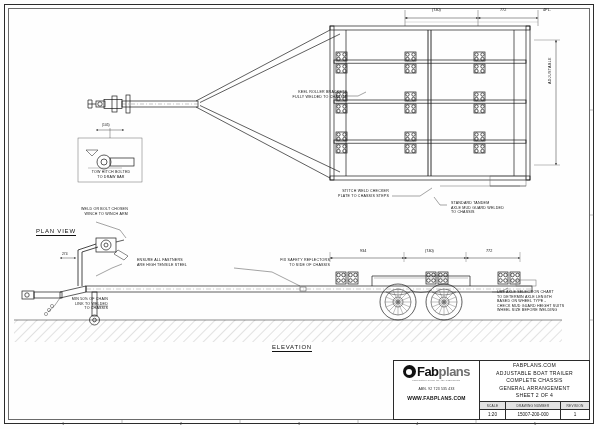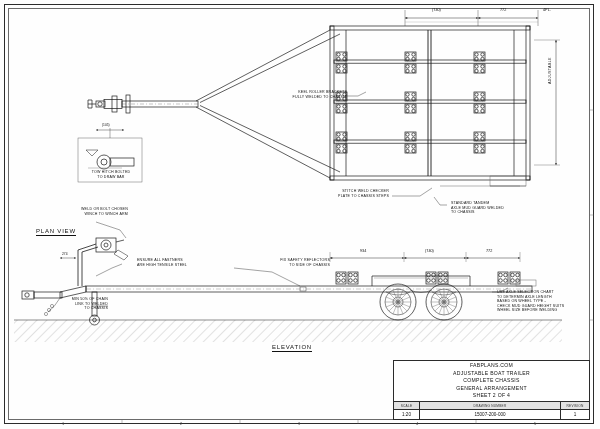--- a/index.html
+++ b/index.html
@@ -420,20 +420,29 @@
 
   <div class="vlabel" style="left:272px;top:344px;">ELEVATION</div>
 
   <div class="zonelabel" style="left:62px;top:421px;">1</div>
   <div class="zonelabel" style="left:180px;top:421px;">2</div>
   <div class="zonelabel" style="left:298px;top:421px;">3</div>
   <div class="zonelabel" style="left:416px;top:421px;">4</div>
   <div class="zonelabel" style="left:534px;top:421px;">5</div>
 
   <div id="titleblock">
+    <div id="logocell">
+      <div class="logorow">
+        <span class="gear"></span>
+        <span class="logotext"><span class="b">Fab</span><span class="g">plans</span></span>
+      </div>
+      <div class="tagline">fabrication plans for the passionate</div>
+      <div class="abn">ABN. 92 723 535 433</div>
+      <div class="web">WWW.FABPLANS.COM</div>
+    </div>
     <div id="infocell">
       <div class="titlelines">
         <div>FABPLANS.COM</div>
         <div>ADJUSTABLE BOAT TRAILER</div>
         <div>COMPLETE CHASSIS</div>
         <div>GENERAL ARRANGEMENT</div>
         <div>SHEET 2 OF 4</div>
       </div>
       <div class="metarow">
         <div class="mcell h w-scale">SCALE</div>

